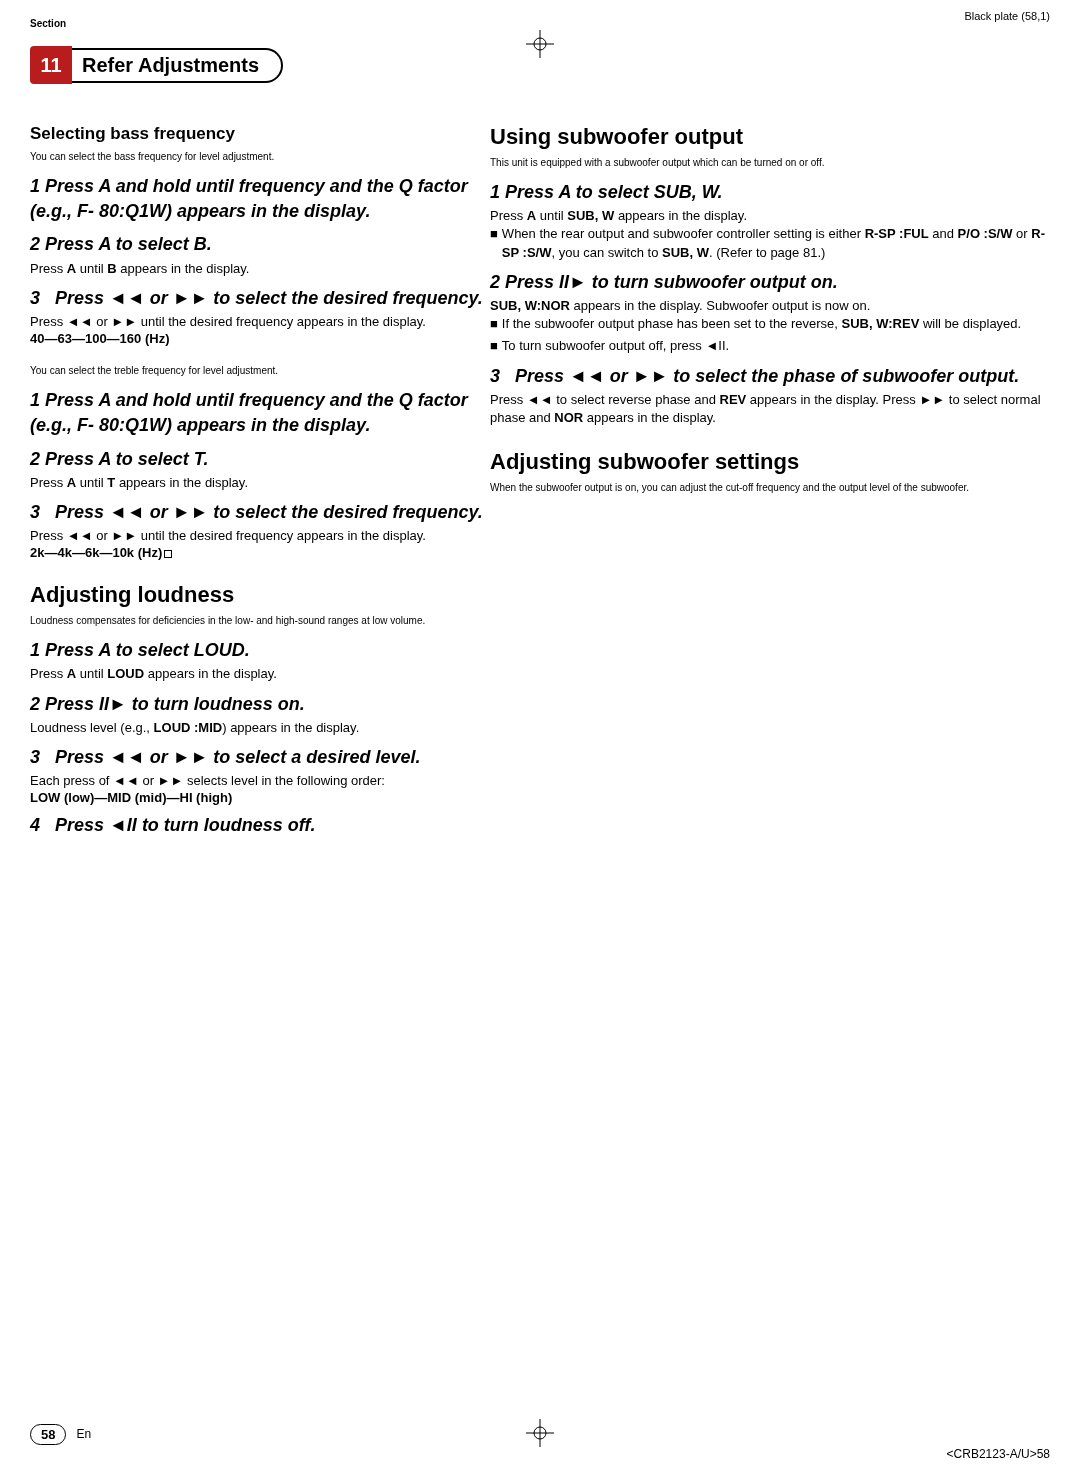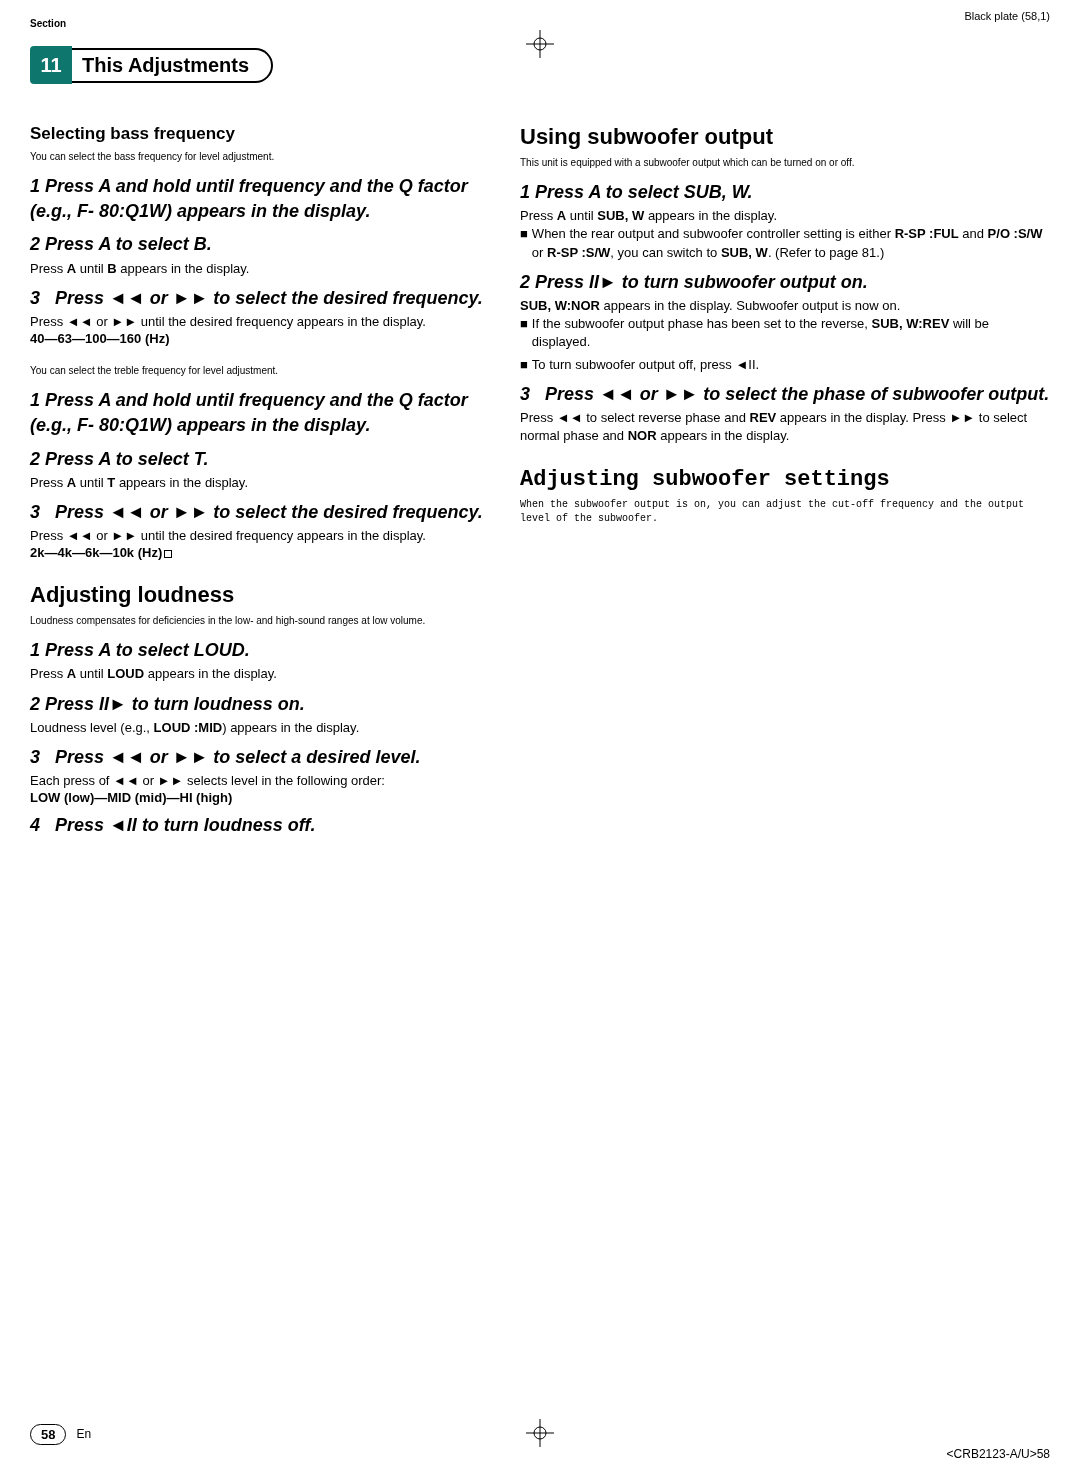--- a/index.html
+++ b/index.html
@@ -26,21 +26,21 @@
       position: absolute;
       top: 18px;
       left: 30px;
     }
     .section-block {
       display: flex;
       align-items: center;
       margin-top: 28px;
     }
     .section-number {
-      background: #0f766e;
+      background: #b91c1c;
       color: #fff;
       font-size: 20px;
       font-weight: bold;
       width: 42px;
       height: 38px;
       display: flex;
       align-items: center;
       justify-content: center;
       border-radius: 4px 0 0 4px;
       flex-shrink: 0;
@@ -59,21 +59,20 @@
       right: 30px;
       font-size: 11px;
     }
 
     
     .page {
       padding: 10px 30px 30px 30px;
     }
     .two-col {
       display: flex;
-      gap: 30px;
       margin-top: 10px;
     }
     .col-left {
       flex: 0 0 460px;
       max-width: 460px;
     }
     .col-right {
       flex: 1;
     }
 
@@ -187,21 +186,21 @@
   <svg class="crosshair-svg" style="position:absolute;top:30px;left:50%;transform:translateX(-50%);" width="28" height="28">
     <line x1="14" y1="0" x2="14" y2="28" stroke="#000" stroke-width="1"></line>
     <line x1="0" y1="14" x2="28" y2="14" stroke="#000" stroke-width="1"></line>
     <circle cx="14" cy="14" r="6" fill="none" stroke="#000" stroke-width="1"></circle>
   </svg>
 </div>
 
 <div style="padding: 0 30px;">
   <div class="section-block">
     <div class="section-number">11</div>
-    <div class="section-title-pill">This Adjustments</div>
+    <div class="section-title-pill">Refer Adjustments</div>
   </div>
 </div>
 
 <div class="page">
   <div class="two-col">
 
     <div class="col-left">
 
       <div>
         <div class="section-heading">Selecting bass frequency</div>
@@ -346,21 +345,21 @@
         <div class="step">
           <div class="step-heading">
             <b>3&nbsp;&nbsp;&nbsp;Press ◄◄ or ►► to select the phase of subwoofer output.</b>
           </div>
           <div class="step-body">
             Press ◄◄ to select reverse phase and <b>REV</b> appears in the display. Press ►► to select normal phase and <b>NOR</b> appears in the display.
           </div>
         </div>
       </div>
 
-      <div style="margin-top:22px;font-family:Liberation Mono, monospace;">
+      <div style="margin-top:22px;">
         <div class="section-heading-large">Adjusting subwoofer settings</div>
         <div class="intro-text">When the subwoofer output is on, you can adjust the cut-off frequency and the output level of the subwoofer.</div>
       </div>
 
     </div>
   </div>
 </div>
 
 <div class="footer">
   <div class="footer-left">

